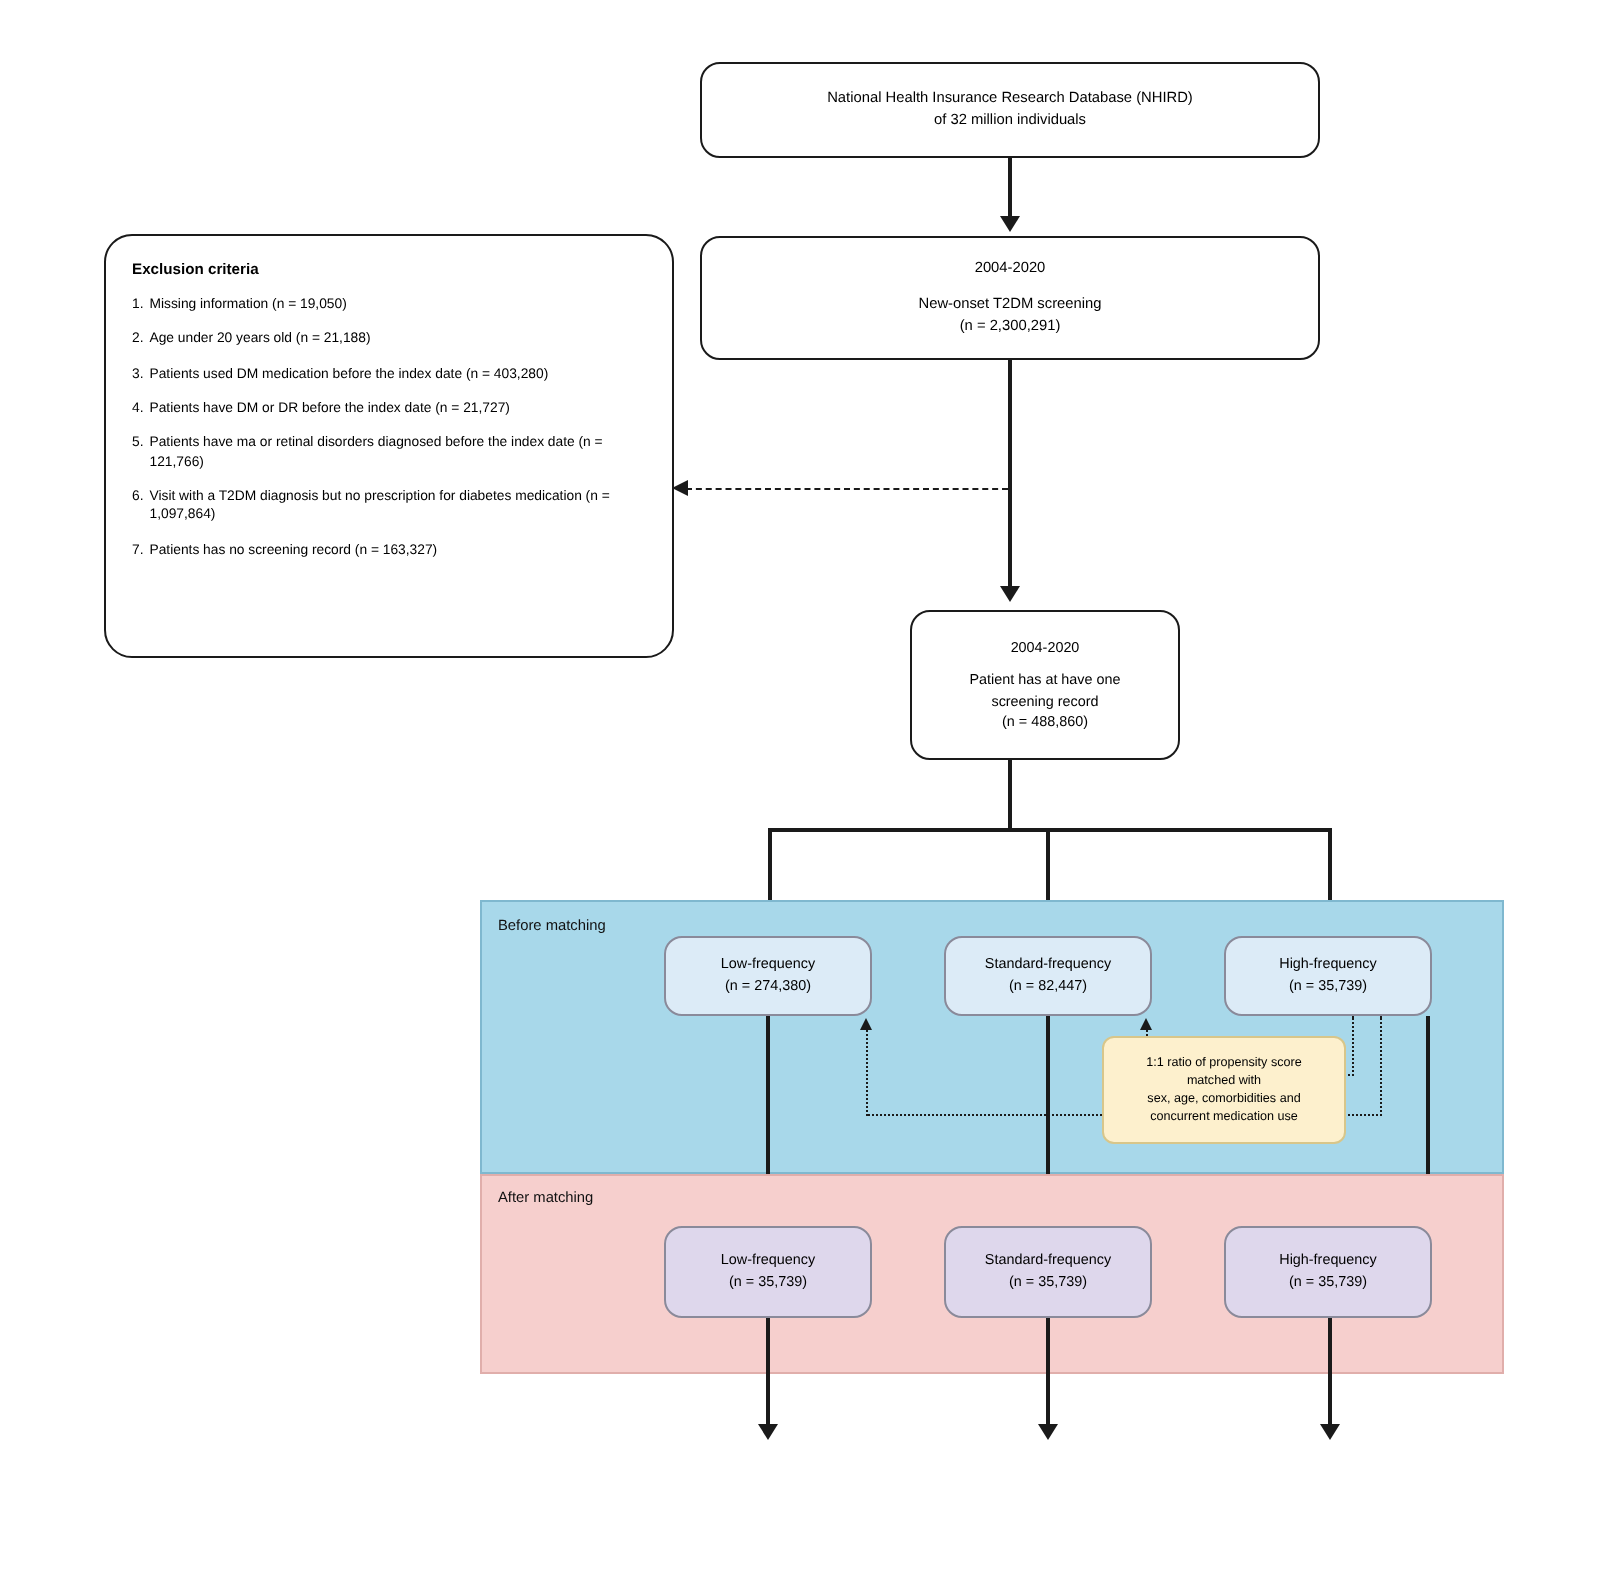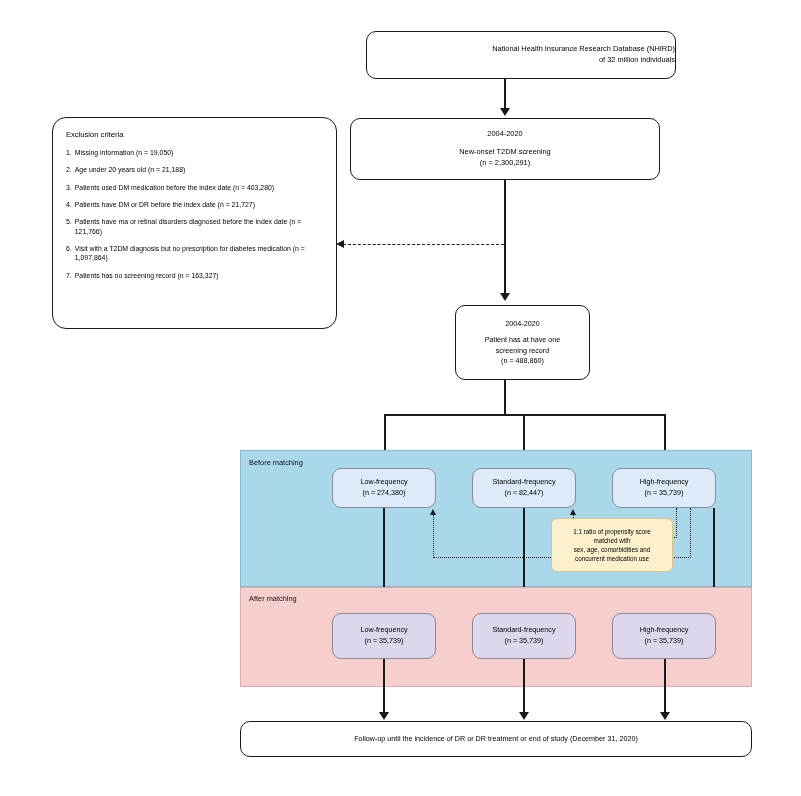--- a/index.html
+++ b/index.html
@@ -6,31 +6,31 @@
   body{font-family:"Liberation Sans",sans-serif;-webkit-font-smoothing:antialiased;}
   #canvas{position:relative;width:801px;height:796px;background:#ffffff;overflow:hidden;}
 
   
   .box{position:absolute;box-sizing:border-box;border:1.2px solid #1a1a1a;border-radius:10px;
        background:#ffffff;display:flex;flex-direction:column;align-items:center;justify-content:center;
        text-align:center;color:#000;}
   .box .ln{display:block;line-height:1.45;white-space:nowrap;}
 
   
-  #nhird{left:366px;top:31px;width:310px;height:48px;font-size:7.4px;align-items:flex-end;}
+  #nhird{left:350px;top:31px;width:310px;height:48px;font-size:7.4px;}
   #newonset{left:350px;top:118px;width:310px;height:62px;font-size:7.4px;}
   #newonset .gap{height:7px;}
   #screening{left:455px;top:305px;width:135px;height:75px;font-size:7.2px;}
   #screening .gap{height:6px;}
   #followup{left:240px;top:721px;width:512px;height:36px;font-size:7.2px;}
 
   
   #exclusion{left:52px;top:117px;width:285px;height:212px;border-radius:14px;
              align-items:flex-start;justify-content:flex-start;padding:12px 11px 8px 13px;}
-  #exclusion .title{font-size:7.6px;font-weight:normal;margin-bottom:9px;}
+  #exclusion .title{font-size:7.6px;font-weight:bold;margin-bottom:9px;}
   #exclusion ol{list-style:none;margin:0;padding:0;width:100%;}
   #exclusion li{font-size:6.9px;line-height:1.35;margin-bottom:8px;text-align:left;
                 display:flex;gap:3px;}
   #exclusion li .num{flex:0 0 auto;}
   #exclusion li .txt{flex:1 1 auto;}
 
   
   .panel{position:absolute;box-sizing:border-box;}
   #panel-before{left:240px;top:450px;width:512px;height:137px;background:#a8d8ea;border:1px solid #7fb8cf;}
   #panel-after{left:240px;top:587px;width:512px;height:100px;background:#f6cfcd;border:1px solid #e0aeab;}
@@ -209,17 +209,14 @@
     <span>(n = 35,739)</span>
   </div>
 
   <div class="ln-v thick" style="left:383px;top:659px;height:55px;"></div>
   <div class="arrow-d" style="left:379px;top:712px;"></div>
   <div class="ln-v thick" style="left:523px;top:659px;height:55px;"></div>
   <div class="arrow-d" style="left:519px;top:712px;"></div>
   <div class="ln-v thick" style="left:664px;top:659px;height:55px;"></div>
   <div class="arrow-d" style="left:660px;top:712px;"></div>
 
-  <div class="box" id="followup">
-    <span class="ln">Follow-up until the incidence of DR or DR treatment or end of study (December 31, 2020)</span>
-  </div>
 
 </div>
 
 </body></html>

